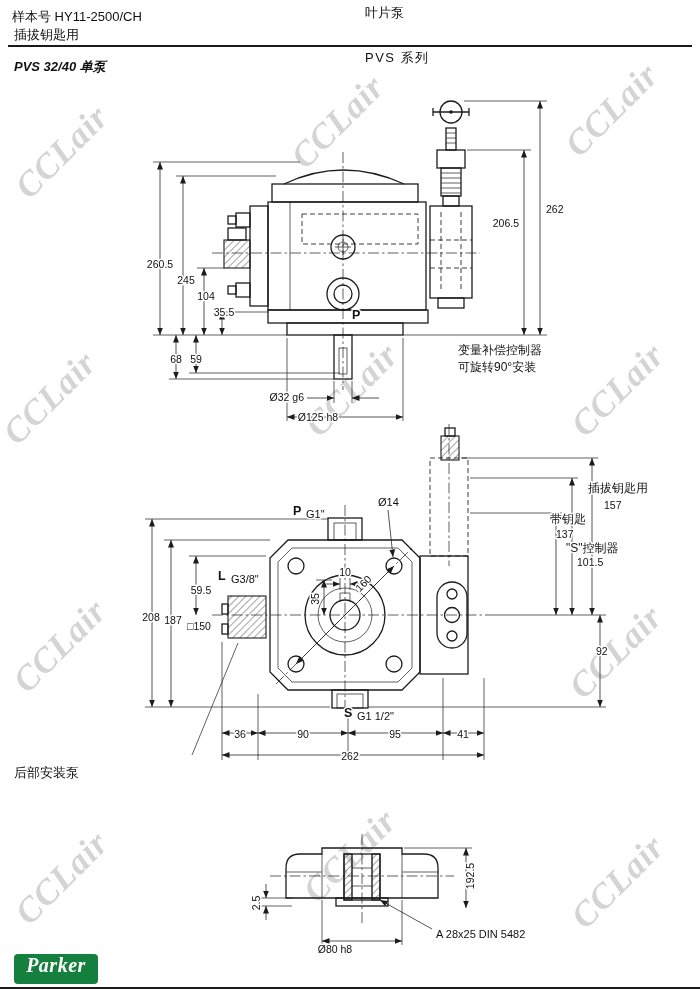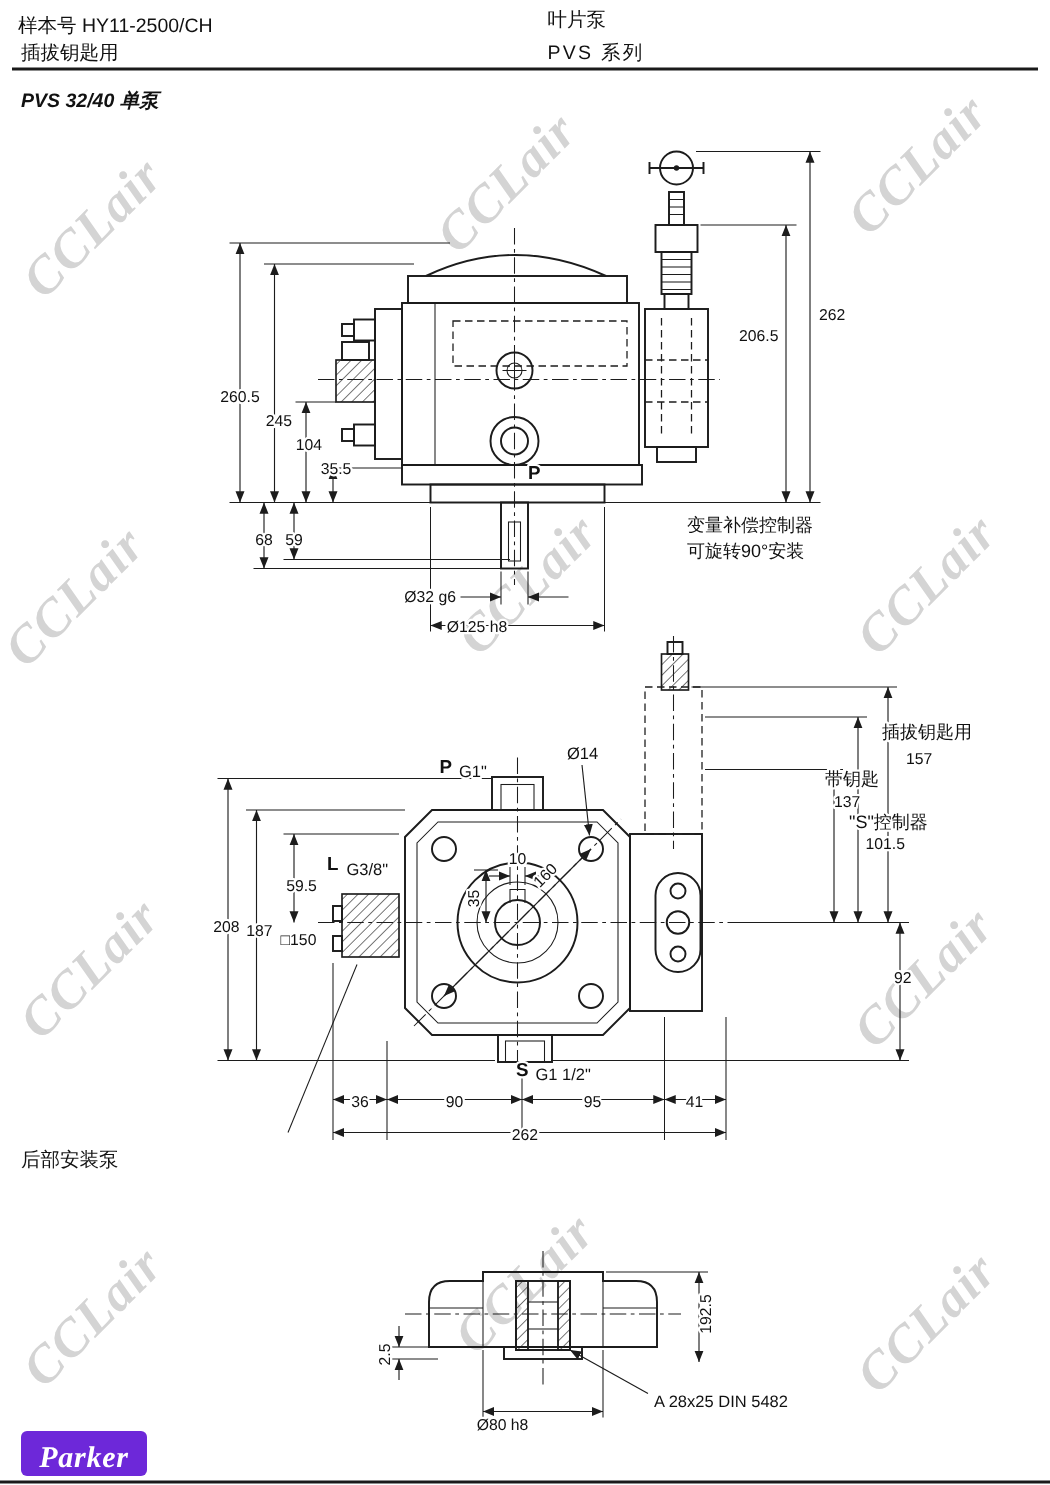--- a/index.html
+++ b/index.html
@@ -14,28 +14,28 @@
     font-family:"Liberation Serif","DejaVu Serif",serif; font-style:italic; font-weight:bold;
     font-size:35px; color:#d4d4d4; letter-spacing:1px; white-space:nowrap; z-index:0;
   }
   svg.draw { position:absolute; left:0; top:0; z-index:1; }
   .txt { position:absolute; z-index:2; white-space:nowrap; }
   .h13 { font-size:13px; }
   .bold { font-weight:bold;font-style:italic; }
   #rule-top { position:absolute; left:8px; top:45px; width:684px; height:2px; background:#1a1a1a; z-index:2; }
   #rule-bottom { position:absolute; left:0; top:987px; width:700px; height:2px; background:#1a1a1a; z-index:2; }
   #parker-logo {
-    position:absolute; left:14px; top:954px; width:84px; height:30px; background:#6d28d9;
-    border-radius:4px; display:flex; align-items:flex-end; justify-content:center; z-index:2;
+    position:absolute; left:14px; top:954px; width:84px; height:30px; background:#15803d;
+    border-radius:4px; display:flex; align-items:flex-start; justify-content:center; z-index:2;
   }
   #parker-logo span {
     color:#fff; font-family:"Liberation Serif","DejaVu Serif",serif;
     font-style:italic; font-weight:bold; font-size:20px; letter-spacing:0.5px;
   }
-  .series { letter-spacing:1.5px; }
+  .series { letter-spacing:1.5px;margin-top:23px; }
   
   .ol   { fill:none; stroke:#1c1c1c; stroke-width:1.3; }
   .thin { fill:none; stroke:#1c1c1c; stroke-width:0.7; }
   .dim  { fill:none; stroke:#1c1c1c; stroke-width:0.75; }
   .cl   { fill:none; stroke:#1c1c1c; stroke-width:0.7; stroke-dasharray:11 3 2.5 3; }
   .dash { fill:none; stroke:#1c1c1c; stroke-width:0.85; stroke-dasharray:5 3; }
   .hat  { stroke:#1c1c1c; stroke-width:1.1; }
   .fillc{ fill:#1c1c1c; stroke:none; }
   text.lbl {
     font-family:"Liberation Sans","DejaVu Sans",sans-serif; font-size:10.5px; fill:#111;

